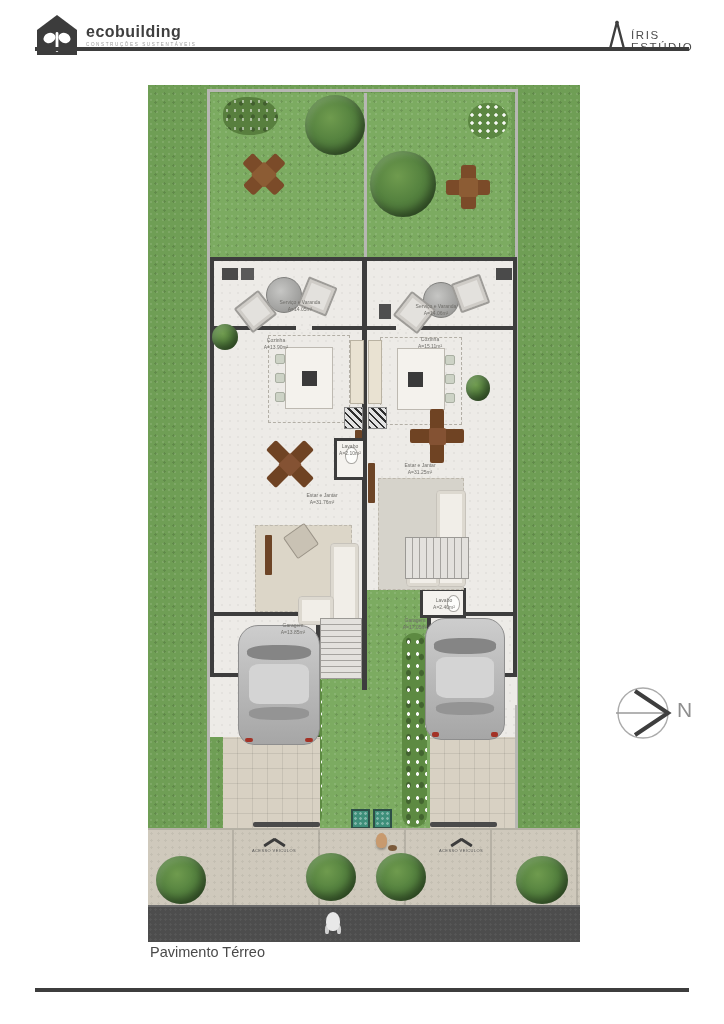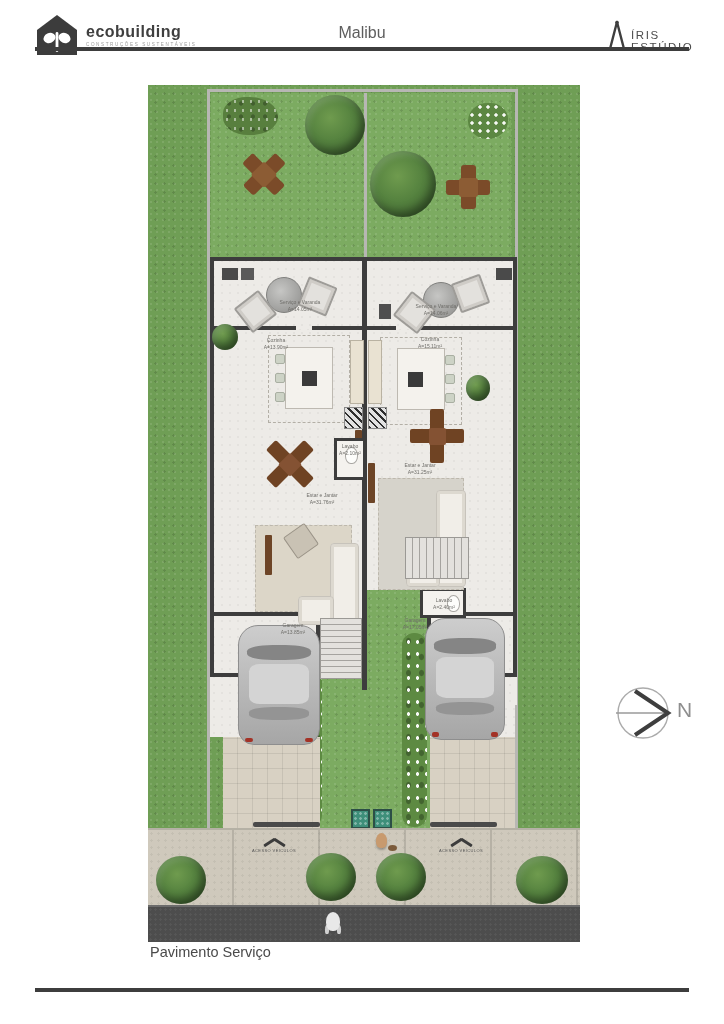--- a/index.html
+++ b/index.html
@@ -96,21 +96,20 @@
       <path d="M22 2 L42 17 L42 42 L2 42 L2 17 Z" fill="#3c3c3c"></path>
       <ellipse cx="14.5" cy="25" rx="6.2" ry="5" fill="#ffffff" transform="rotate(-25 14.5 25)"></ellipse>
       <ellipse cx="29.5" cy="25" rx="6.2" ry="5" fill="#ffffff" transform="rotate(25 29.5 25)"></ellipse>
       <rect x="20.6" y="19" width="2.8" height="20" rx="1.4" fill="#ffffff"></rect>
     </svg>
   </div>
   <div class="abs" style="left:86px;top:24px;">
     <div class="brand-name">ecobuilding</div>
     <div class="brand-tag">CONSTRUÇÕES SUSTENTÁVEIS</div>
   </div>
-  <div class="proj-title">Malibu</div>
   <div class="abs" style="left:607px;top:19px;width:20px;height:30px;">
     <svg width="20" height="30" viewBox="0 0 20 30">
       <path d="M10 3 L3.5 28 M10 3 L16.5 28" stroke="#3e3e3e" stroke-width="2.4" fill="none" stroke-linecap="round"></path>
       <circle cx="10" cy="3.5" r="1.8" fill="#3e3e3e"></circle>
     </svg>
   </div>
   <div class="abs studio-name" style="left:631px;top:29px;">ÍRIS ESTÚDIO</div>
   <div class="rule" style="left:35px;top:47px;width:654px;"></div>
 
   <div class="abs lawn" style="left:148px;top:85px;width:432px;height:855px;">
@@ -311,16 +310,16 @@
 
   <div class="abs" style="left:605px;top:680px;width:95px;height:65px;">
     <svg width="68" height="65" viewBox="0 0 68 65">
       <circle cx="38" cy="33" r="25" fill="none" stroke="#ababab" stroke-width="1.4"></circle>
       <line x1="11" y1="33" x2="63" y2="33" stroke="#9a9a9a" stroke-width="1.4"></line>
       <path d="M30 11 L63 33 L30 55" fill="none" stroke="#3e3e3e" stroke-width="4"></path>
     </svg>
     <span class="abs north-n" style="left:72px;top:18px;">N</span>
   </div>
 
-  <div class="caption" style="left:150px;top:944px;">Pavimento Serviço</div>
+  <div class="caption" style="left:150px;top:944px;">Pavimento Térreo</div>
   <div class="rule" style="left:35px;top:988px;width:654px;"></div>
 
 </div>
 
 </body></html>

